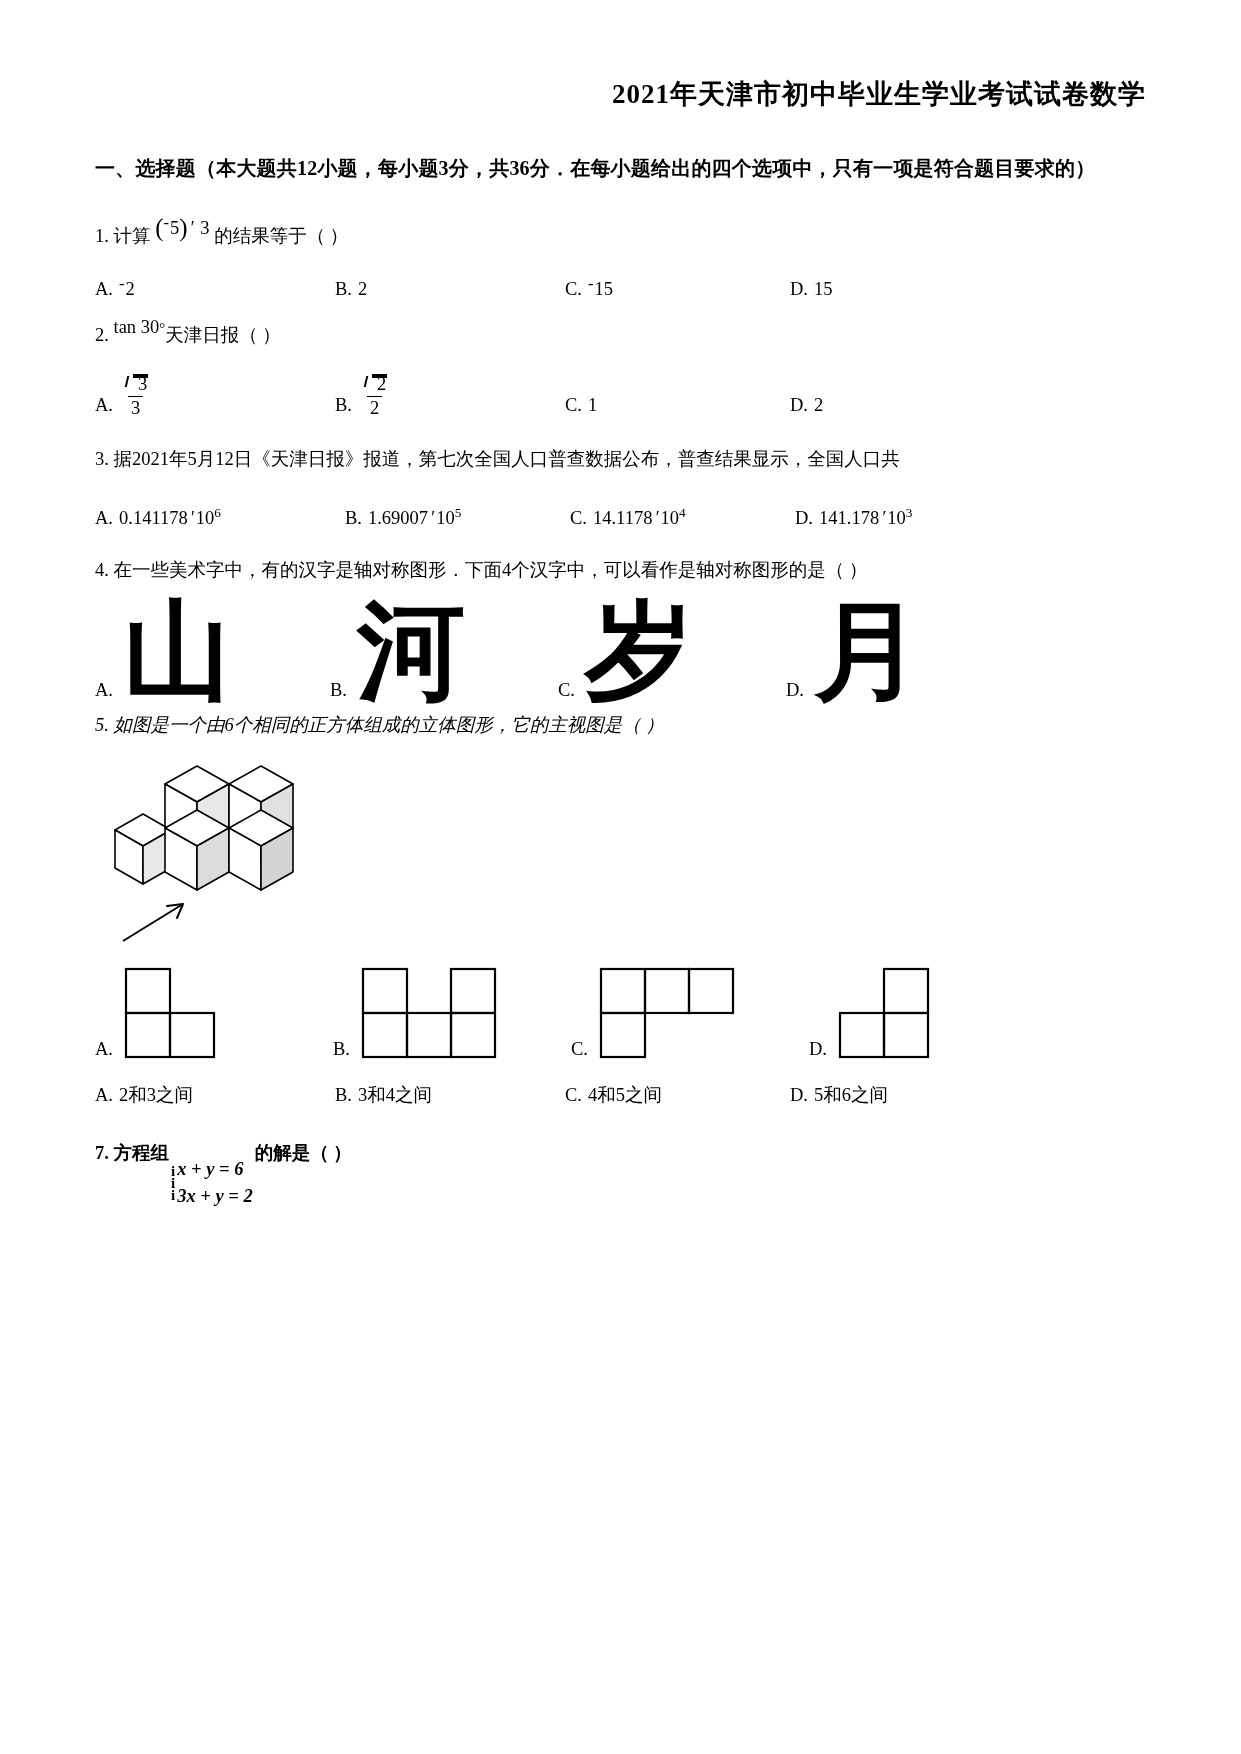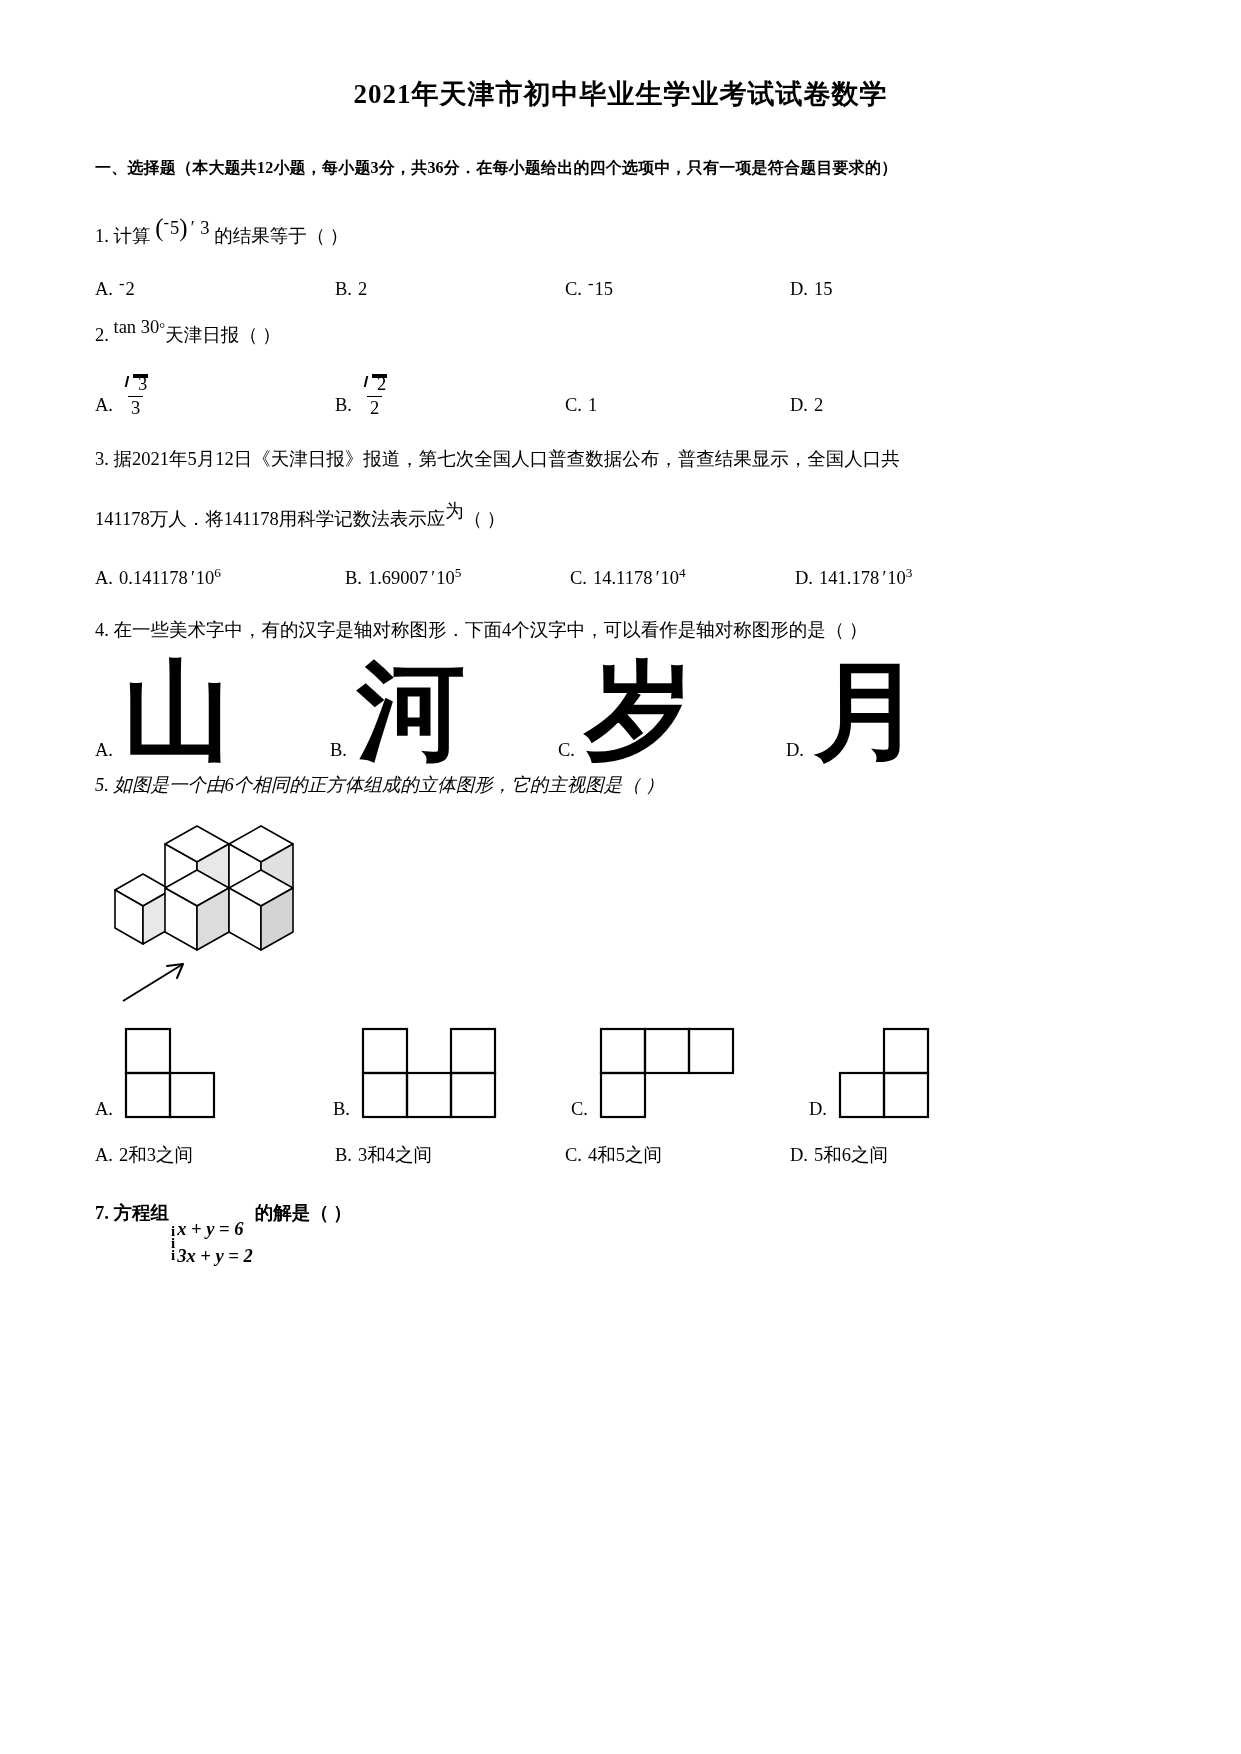--- a/index.html
+++ b/index.html
@@ -17,31 +17,31 @@
     width: 1241px;
     height: 1754px;
     margin: 0 auto;
     background: #ffffff;
     overflow: hidden;
     box-sizing: border-box;
     padding: 0 95px;
   }
   
   .paper-title {
-    text-align: center;
+    text-align: right;
     font-weight: bold;
     font-size: 27px;
     letter-spacing: 1px;
     padding-top: 78px;
     line-height: 1.2;
   }
   
   .section-heading {
     font-weight: bold;
-    font-size: 16px;
+    font-size: 20px;
     line-height: 56px;
     margin-top: 30px;
     letter-spacing: 0.2px;
   }
   
   .q-stem {
     font-size: 18.5px;
     line-height: 34px;
     margin-top: 18px;
     white-space: nowrap;
@@ -217,23 +217,20 @@
     </div>
     <div class="opt opt-d">
       <span class="opt-label">D.</span>
       <span class="opt-val">2</span>
     </div>
   </div>
 
   <div class="q-stem" style="margin-top:22px;">
     <span>3.</span>
     <span>据2021年5月12日《天津日报》报道，第七次全国人口普查数据公布，普查结果显示，全国人口共</span>
-  </div>
-  <div class="q-stem" style="margin-top:26px;">
-    <span>141178万人．将141178用科学记数法表示应</span><span class="inline-raise">为</span><span>（      ）</span>
   </div>
 
   <div class="opt-row" style="margin-top:22px;">
     <div class="opt opt-a" style="width:250px;">
       <span class="opt-label">A.</span>
       <span class="opt-val"><span>0.141178</span><span class="mulx">′</span><span>10</span><span class="sup">6</span></span>
     </div>
     <div class="opt opt-b" style="width:225px;">
       <span class="opt-label">B.</span>
       <span class="opt-val"><span>1.69007</span><span class="mulx">′</span><span>10</span><span class="sup">5</span></span>

